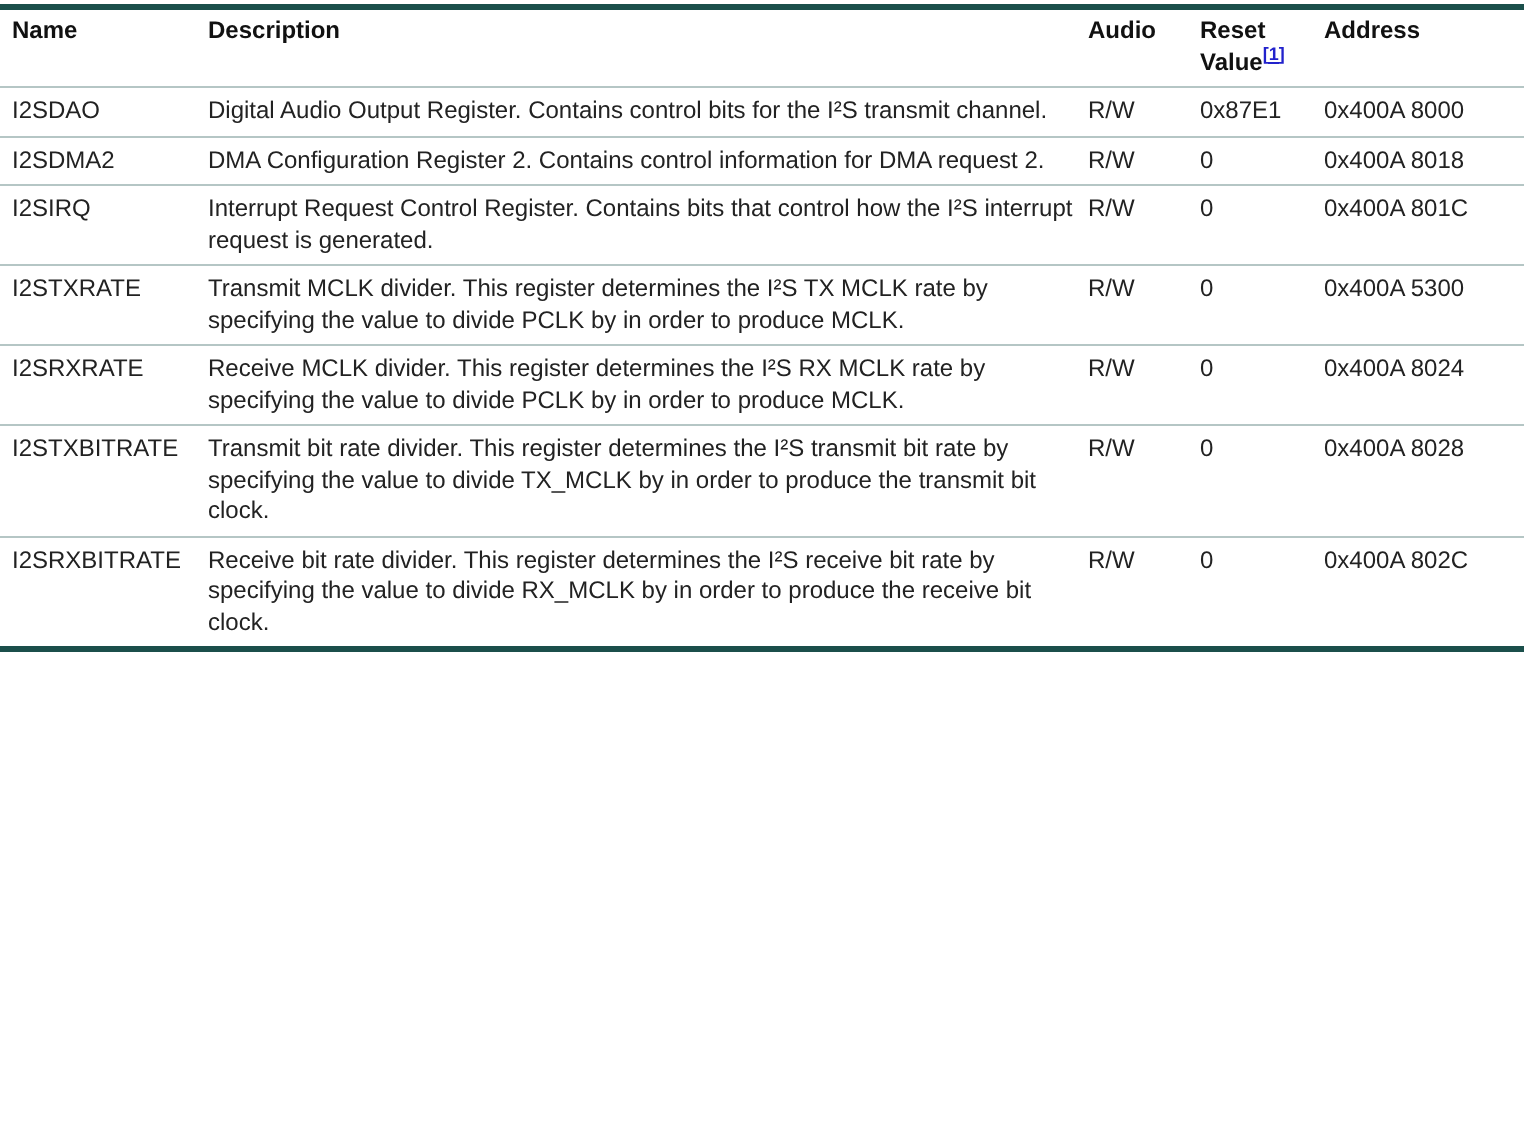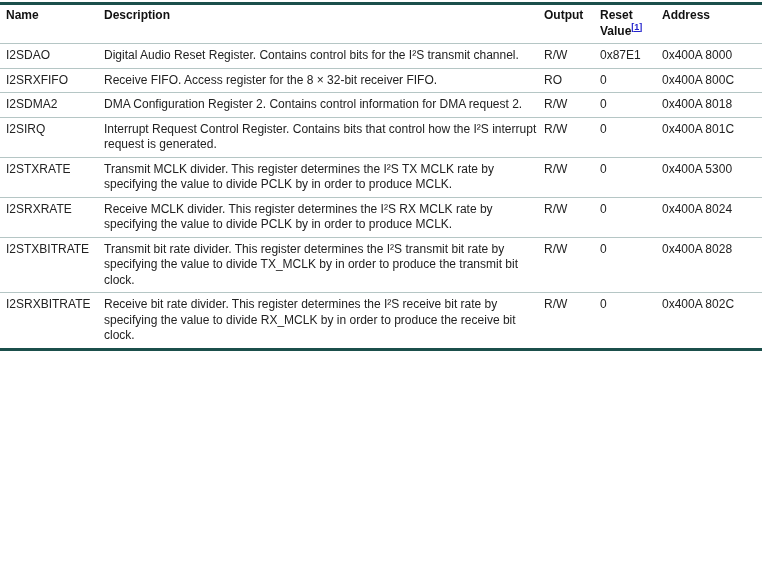--- a/index.html
+++ b/index.html
@@ -65,39 +65,32 @@
     <col class="c-name">
     <col class="c-desc">
     <col class="c-access">
     <col class="c-reset">
     <col class="c-addr">
   </colgroup>
   <thead>
     <tr>
       <th>Name</th>
       <th>Description</th>
-      <th>Output</th>
+      <th>Audio</th>
       <th><span>Reset Value</span><sup class="footnote-link">[1]</sup></th>
       <th>Address</th>
     </tr>
   </thead>
   <tbody>
       <tr>
     <td>I2SDAO</td>
-    <td>Digital Audio Reset Register. Contains control bits for the I²S transmit channel.</td>
+    <td>Digital Audio Output Register. Contains control bits for the I²S transmit channel.</td>
     <td>R/W</td>
     <td>0x87E1</td>
     <td>0x400A 8000</td>
-  </tr>
-      <tr>
-    <td>I2SRXFIFO</td>
-    <td>Receive FIFO. Access register for the 8 × 32-bit receiver FIFO.</td>
-    <td>RO</td>
-    <td>0</td>
-    <td>0x400A 800C</td>
   </tr>
       <tr>
     <td>I2SDMA2</td>
     <td>DMA Configuration Register 2. Contains control information for DMA request 2.</td>
     <td>R/W</td>
     <td>0</td>
     <td>0x400A 8018</td>
   </tr>
       <tr>
     <td>I2SIRQ</td>

